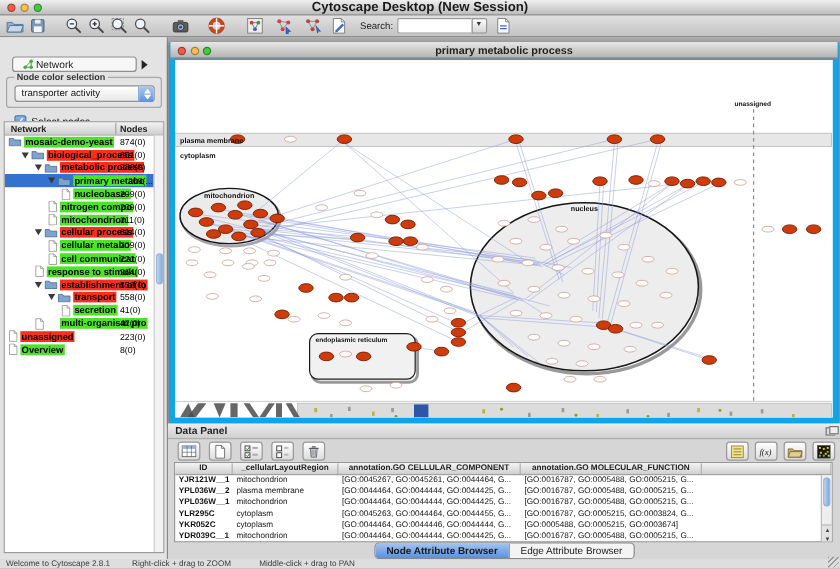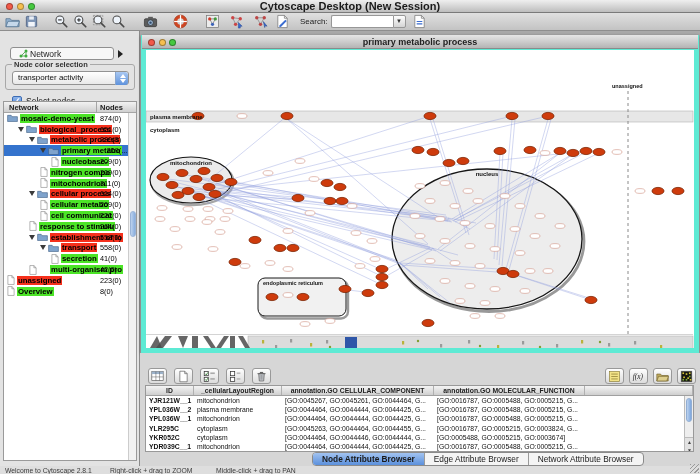--- a/index.html
+++ b/index.html
@@ -81,21 +81,21 @@
   .tlabel { font-size:7.8px; font-weight:bold; color:#000; white-space:nowrap; overflow:hidden; flex:0 1 auto; padding:0 1px; }
   .hl-green { background:#4ce427; }
   .hl-red { background:#f5301c; }
   .tcount { position:absolute; left:96px; width:34px; font-size:7.3px; color:#000; white-space:nowrap; overflow:hidden; }
   .tree-scroll { position:absolute; right:0; top:11px; width:8px; height:348px; background:#f2f2f2; border-left:1px solid #ccc; }
   .tree-thumb { position:absolute; left:0.5px; top:98px; width:6px; height:26px; border-radius:3px;
                 background:linear-gradient(90deg,#bcd2ee,#89aede); border:0.5px solid #9ab4d8; }
 
   
   .desktop { position:absolute; left:140px; top:31px; width:560px; height:322px; background:#a9a9a9; }
-  .net-frame { position:absolute; left:1px; top:4px; width:558px; height:318px; background:#5eead4;
+  .net-frame { position:absolute; left:1px; top:4px; width:558px; height:318px; background:#0ea5e9;
                box-shadow:0 1px 3px rgba(0,0,0,.4); }
   .frame-titlebar { position:absolute; left:1px; top:0; width:556px; height:14px;
                     background:linear-gradient(#e6e6e6,#b4b4b4); border-bottom:1px solid #8a8a8a; }
   .frame-title { text-align:center; font-size:9px; font-weight:bold; color:#222; line-height:14px; }
   .frame-lights { position:absolute; left:6px; top:3.5px; display:flex; gap:3.5px; }
   .frame-light { width:7px; height:7px; border-radius:50%; border:0.5px solid rgba(0,0,0,.35); }
   .canvas { position:absolute; left:5px; top:15px; width:548px; height:298px; background:#fff; overflow:hidden; }
 
   
   .data-panel { position:absolute; left:140px; top:353px; width:560px; height:113px; background:#d6d6d6; }
@@ -693,20 +693,24 @@
             <text x="191" y="164" font-size="6" font-weight="bold" fill="#111" text-anchor="middle" font-family="&quot;Liberation Sans&quot;,sans-serif">mitochondrion</text>
             <text x="487" y="175" font-size="6" font-weight="bold" fill="#111" text-anchor="middle" font-family="&quot;Liberation Sans&quot;,sans-serif">nucleus</text>
             <text x="263" y="284" font-size="5.5" font-weight="bold" fill="#111" text-anchor="start" font-family="&quot;Liberation Sans&quot;,sans-serif">endoplasmic reticulum</text>
             <text x="612" y="87" font-size="5.5" font-weight="bold" fill="#111" text-anchor="start" font-family="&quot;Liberation Sans&quot;,sans-serif">unassigned</text>
           </svg>
       </div>
     </div>
   </div>
 
   <div class="data-panel">
+    <div class="panel-header">
+      <div class="ph-label">Data Panel</div>
+      <div class="float-icon"></div>
+    </div>
     <div class="dp-toolbar" id="dp-toolbar">
         <div class="dp-btn" style="margin-left: 4px;">
           <svg viewBox="0 0 16 16" width="13" height="13">
             <rect x="1" y="2" width="14" height="11" fill="#fff" stroke="#555" stroke-width="0.8"></rect>
             <rect x="1" y="2" width="14" height="3" fill="#9cb2ca"></rect>
             <line x1="1" y1="8.5" x2="15" y2="8.5" stroke="#555" stroke-width="0.6"></line>
             <line x1="6" y1="2" x2="6" y2="13" stroke="#555" stroke-width="0.6"></line>
             <line x1="10.5" y1="2" x2="10.5" y2="13" stroke="#555" stroke-width="0.6"></line>
           </svg>
         </div>
@@ -827,21 +831,20 @@
       <div class="dp-scroll">
         <div class="dp-thumb"></div>
         <div class="dp-arrows">▲<br>▼</div>
       </div>
     </div>
   </div>
 
   <div class="attr-tabs" id="attr-tabs">
       <div class="attr-seg active">Node Attribute Browser</div>
       <div class="attr-seg">Edge Attribute Browser</div>
-      <div class="attr-seg">Network Attribute Browser</div>
     </div>
 
   <div class="statusbar" id="statusbar">
     <div class="grip"></div>
   <div class="status-item" style="left: 5px;">Welcome to Cytoscape 2.8.1</div>
       <div class="status-item" style="left: 110px;">Right-click + drag to ZOOM</div>
       <div class="status-item" style="left: 216px;">Middle-click + drag to PAN</div>
     </div>
 
 </div>

